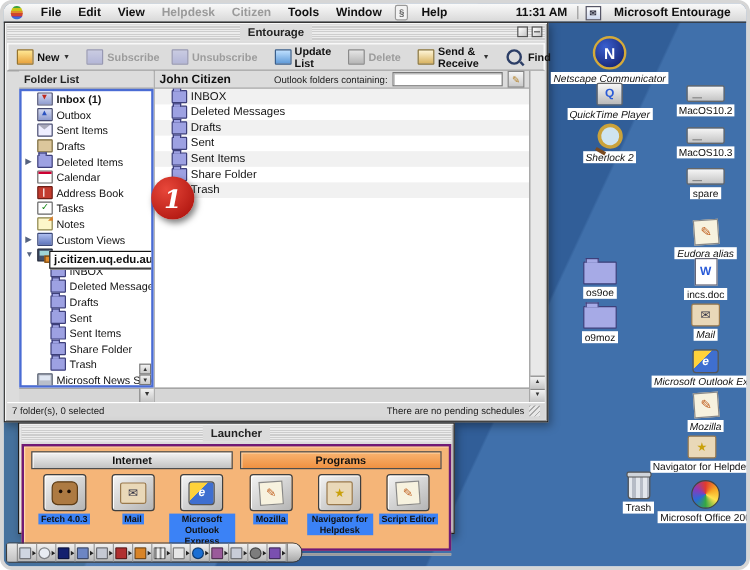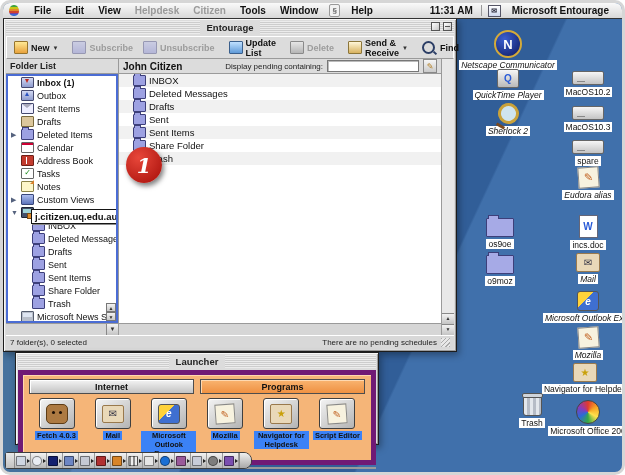--- a/index.html
+++ b/index.html
@@ -39,21 +39,21 @@
   .tbtn .dd{font-size:6px;color:#333;}
   .tsep{width:1px;align-self:stretch;margin:2px 2px;background:#a5a5a5;box-shadow:1px 0 0 #f2f2f2;}
   .tico{width:12px;height:11px;border-radius:1px;flex:none;}
   .ic-new{background:linear-gradient(#ffe894,#e8a23c);border:1px solid #97742c;}
   .ic-fold{background:linear-gradient(#b9bde8,#8d92d4);border:1px solid #55578c;}
   .ic-upd{background:linear-gradient(#bfe0ff,#5f9ad8);border:1px solid #3a5f8c;}
   .ic-del{background:linear-gradient(#e6e6e6,#b5b5b5);border:1px solid #8a8a8a;}
   .ic-send{background:linear-gradient(#fff6d8,#d8b25f);border:1px solid #8c763a;}
   .ic-mag{width:9px;height:9px;border:2px solid #2c3e66;border-radius:50%;position:relative;margin-right:2px;}
   .ic-mag:after{content:"";position:absolute;width:4px;height:2px;background:#2c3e66;transform:rotate(45deg);right:-4px;bottom:-2px;}
-  .wbody{flex:1;display:flex;min-height:0;margin:0 2px;}
+  .wbody{flex:1;display:flex;min-height:0;margin:0 2px;padding-left:10px;}
   
   .lpane{width:112px;display:flex;flex-direction:column;border-right:1px solid #9a9a9a;}
   .phead{height:14px;display:flex;align-items:center;background:#dcdcdc;border-bottom:1px solid #9a9a9a;
     padding:0 4px;font-size:9px;font-weight:bold;color:#222;}
   .tree{position:relative;flex:1;background:#fff;border:2px solid #4a6cd4;margin:0;overflow:hidden;font-size:9px;color:#111;}
   .trow{height:13px;display:flex;align-items:center;padding-left:13px;white-space:nowrap;}
   .trow.ind{padding-left:24px;}
   .trow .disc{width:8px;margin-left:-10px;margin-right:2px;font-size:7px;color:#55627e;}
   .trow.b{font-weight:bold;}
   .ti{width:11px;height:9px;margin-right:3px;flex:none;border-radius:1px;position:relative;}
@@ -109,21 +109,21 @@
     border-top:1px solid #fff;font-size:8px;color:#222;padding:0 4px;gap:4px;}
   .statusbar .sleft{flex:1;}
   .grip{width:9px;height:9px;background:repeating-linear-gradient(135deg,#aaa 0 1px,#e8e8e8 1px 3px);}
   
   .badge{position:absolute;left:123px;top:144px;width:36px;height:36px;border-radius:50%;z-index:30;
     background:radial-gradient(circle at 35% 30%,#e8473a,#a50d08);box-shadow:2px 3px 5px rgba(0,0,0,.5);
     display:flex;align-items:center;justify-content:center;}
   .badge span{font-family:"DejaVu Serif",serif;font-style:italic;font-weight:bold;font-size:21px;color:#fff;}
   
   .launcher{left:12px;top:349px;width:362px;height:91px;display:flex;flex-direction:column;}
-  .lcontent{flex:1;margin:2px;background:#f5b578;border:5px solid #701a75;box-shadow:inset 1px 1px 0 #ffd8ae;
+  .lcontent{flex:1;margin:2px;background:#f5b578;border:2px solid #701a75;box-shadow:inset 1px 1px 0 #ffd8ae;
     display:flex;flex-direction:column;padding:3px 4px 2px 4px;}
   .ltabs{display:flex;gap:6px;margin:1px 2px 4px 2px;}
   .ltab{flex:1;height:13px;border:1px solid #4d4d4d;display:flex;align-items:center;justify-content:center;
     font-size:9px;font-weight:bold;color:#111;background:linear-gradient(#f4f4f4,#c3c3c3);box-shadow:inset 1px 1px 0 #fff;}
   .ltab.active{background:linear-gradient(#f9b470,#ef9142);box-shadow:inset 1px 1px 0 #ffd9b0;}
   .litems{flex:1;display:flex;justify-content:space-between;padding:0 2px;}
   .litem{width:55px;display:flex;flex-direction:column;align-items:center;}
   .lbtn{width:34px;height:29px;background:linear-gradient(145deg,#f4f4f4,#b4b4b4);border:1px solid #3f3f3f;
     border-radius:3px;box-shadow:inset 1px 1px 0 #fff;display:flex;align-items:center;justify-content:center;}
   .llab{margin-top:2px;font-size:7.5px;font-weight:bold;text-align:center;line-height:1.2;background:#3b82f6;padding:0 2px;color:#111;}
@@ -227,21 +227,21 @@
     <span class="dlab it">Sherlock 2</span>
   </div>
   <div class="dicon" style="left:548px;top:103px;">
     <span class="ig ig-drive"></span>
     <span class="dlab">MacOS10.3</span>
   </div>
   <div class="dicon" style="left:548px;top:137px;">
     <span class="ig ig-drive"></span>
     <span class="dlab">spare</span>
   </div>
-  <div class="dicon" style="left:548px;top:164px;">
+  <div class="dicon" style="left:548px;top:180px;">
     <span class="ig ig-scroll"></span>
     <span class="dlab it">Eudora alias</span>
   </div>
   <div class="dicon" style="left:460px;top:215px;">
     <span class="ig ig-dfold"></span>
     <span class="dlab">os9oe</span>
   </div>
   <div class="dicon" style="left:548px;top:212px;">
     <span class="ig ig-doc"></span>
     <span class="dlab">incs.doc</span>
@@ -412,21 +412,21 @@
         </div>
         <div class="hscroll">
             <span class="arr">▼</span>
           </div>
       </div>
 
       <div class="rpane">
         <div class="rhead">
           <span class="owner">John Citizen</span>
           <span class="rspace"></span>
-          <span class="flabel">Display pending containing:</span>
+          <span class="flabel">Outlook folders containing:</span>
           <input class="finput" value="" style="">
           <span class="fedit"></span>
         </div>
         <div class="mlist">
           <div class="mrow">
               <span class="ti i-fold"></span>
               <span>INBOX</span>
             </div>
           <div class="mrow">
               <span class="ti i-fold"></span>

